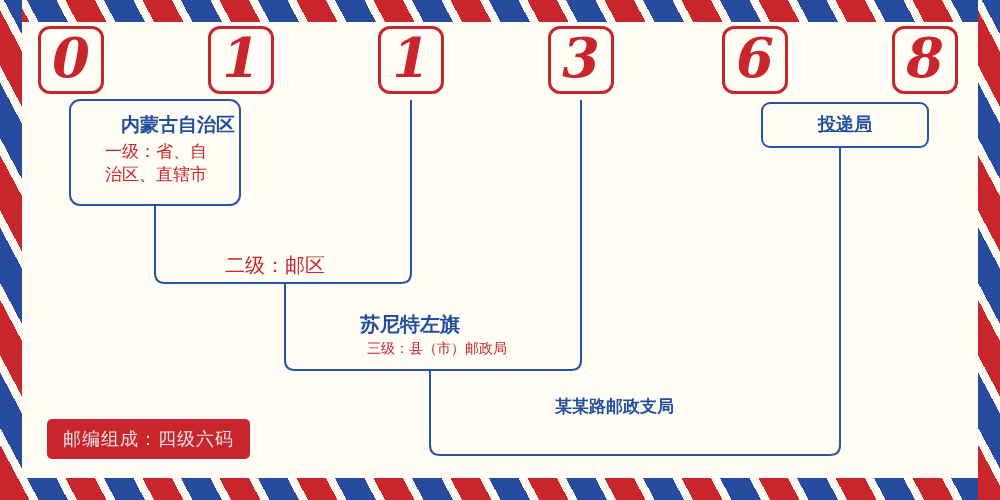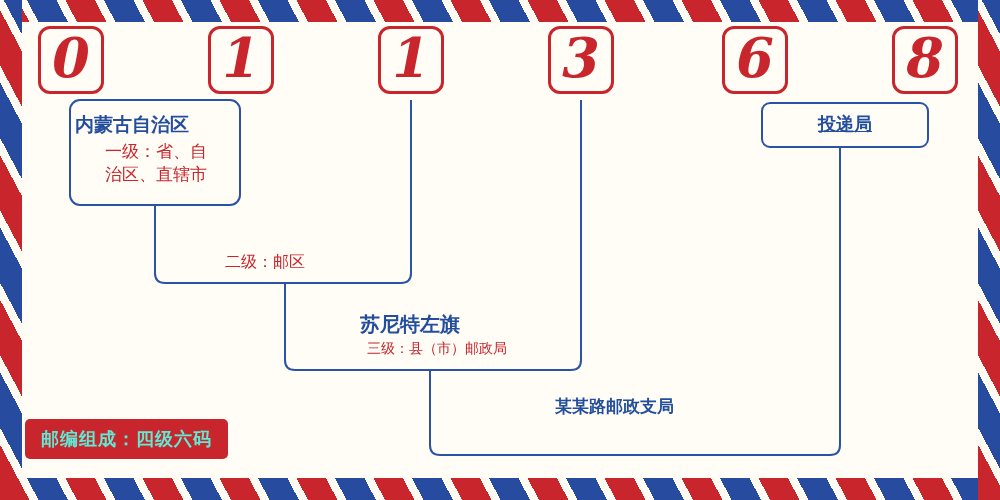--- a/index.html
+++ b/index.html
@@ -48,34 +48,34 @@
     line-height:1;
     transform:translateY(-2px);
   }
 
   svg.connectors{position:absolute;left:0;top:0;pointer-events:none;}
 
   .txt{position:absolute;white-space:nowrap;}
   .blue-bold{color:#234e9d;font-weight:bold;}
   .red-label{color:#c8252c;}
 
-  .lv1-region{left:75px;top:112px;width:160px;text-align:left;font-size:19px;}
+  .lv1-region{left:75px;top:112px;width:160px;text-align:right;font-size:19px;}
   .lv1-label{left:100px;top:141px;width:112px;text-align:center;font-size:17px;
              line-height:1.38;white-space:normal;font-family:Liberation Mono, monospace;}
-  .lv2-label{left:225px;top:252px;font-size:16px;}
+  .lv2-label{left:225px;top:252px;font-size:20px;}
   .lv3-region{left:360px;top:311px;width:150px;text-align:left;font-size:20px;}
   .lv3-label{left:322px;top:340px;width:230px;text-align:center;font-size:14px;}
   .lv4-region{left:555px;top:395px;font-size:17px;}
   .lv4-label{left:555px;top:425px;font-size:17px;}
   .delivery-label{left:762px;top:112px;width:166px;text-align:center;font-size:18px;text-decoration:underline;}
 
   .badge{
-    position:absolute;left:25px;top:419px;
-    background:#c8252c;color:#5eead4;
-    font-size:18px;font-weight:bold;
+    position:absolute;left:47px;top:419px;
+    background:#c8252c;color:#e5e5e5;
+    font-size:18px;font-weight:normal;
     padding:8px 16px;border-radius:5px;
     letter-spacing:1px;
   }
 </style>
 </head>
 <body>
 
 <div class="stage">
 
   <div class="strip top"></div>

